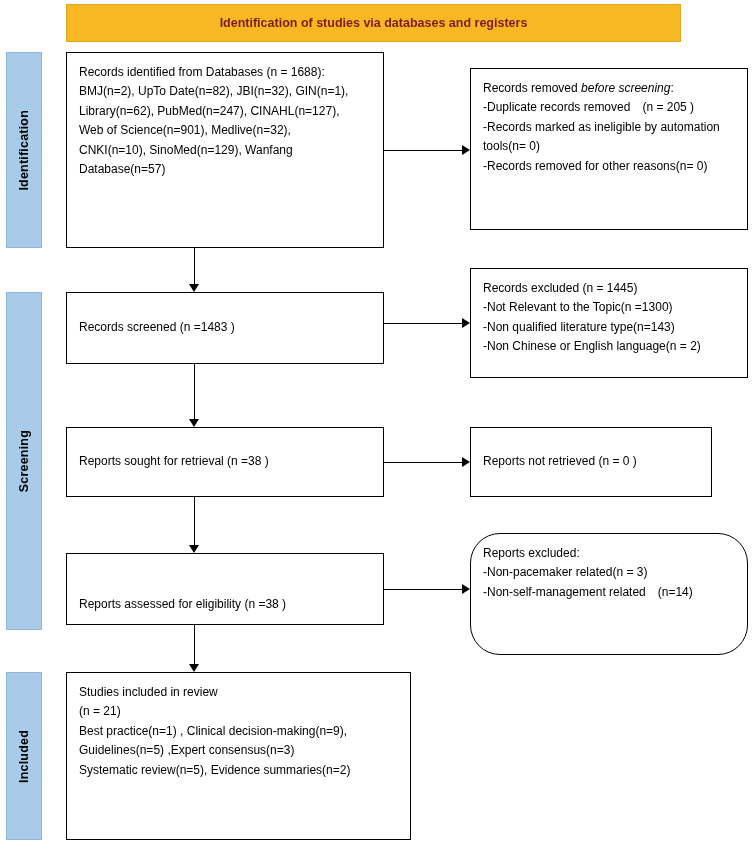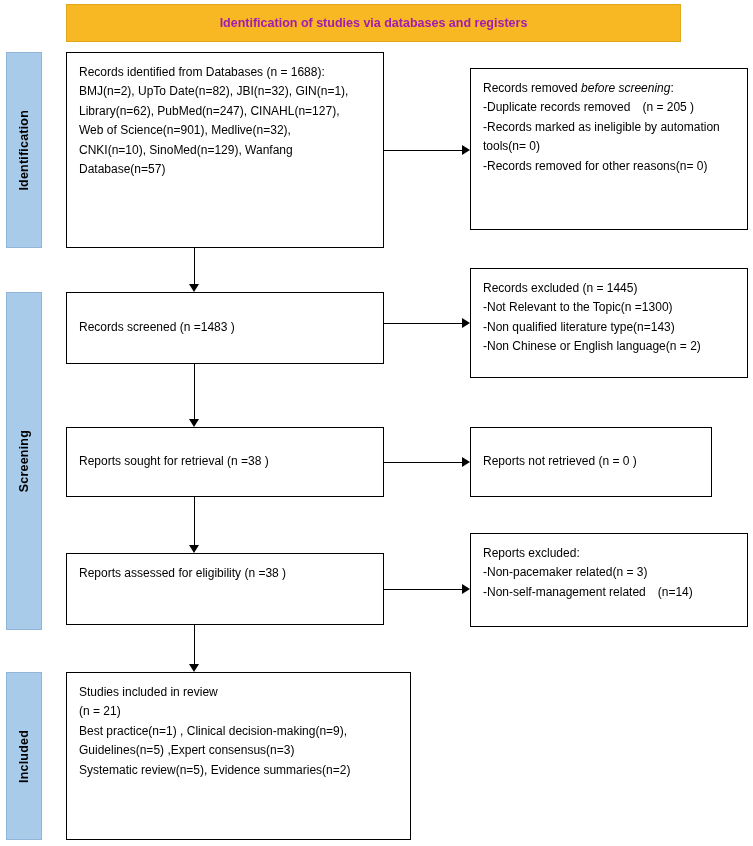--- a/index.html
+++ b/index.html
@@ -30,21 +30,21 @@
     top: 4px;
     width: 615px;
     height: 38px;
     background: #F7B824;
     border: 1px solid #e0a81a;
     display: flex;
     align-items: center;
     justify-content: center;
     font-size: 12.5px;
     font-weight: bold;
-    color: #a21caf;
+    color: #7f1d1d;
     text-align: center;
     padding: 8px 8px;
   }
   
   .phase {
     position: absolute;
     background: #A8CBEA;
     border: 1px solid #8fb6d8;
     display: flex;
     align-items: center;
@@ -73,22 +73,22 @@
   }
   .box .line { white-space: nowrap; }
   .ital { font-style: italic; }
 
   #box-identified        { left: 66px;  top: 52px;  width: 318px; height: 196px; }
   #box-removed           { left: 470px; top: 68px;  width: 278px; height: 162px; }
   #box-screened          { left: 66px;  top: 292px; width: 318px; height: 72px;  display:flex; align-items:center;}
   #box-excluded          { left: 470px; top: 268px; width: 278px; height: 110px; }
   #box-sought            { left: 66px;  top: 427px; width: 318px; height: 70px;  display:flex; align-items:center;}
   #box-not-retrieved     { left: 470px; top: 427px; width: 242px; height: 70px;  display:flex; align-items:center;}
-  #box-assessed          { left: 66px;  top: 553px; width: 318px; height: 72px;  display:flex; align-items:flex-start;}
-  #box-reports-excluded  { left: 470px; top: 533px; width: 278px; height: 94px;  }
+  #box-assessed          { left: 66px;  top: 553px; width: 318px; height: 72px;  display:flex; align-items:flex-end;}
+  #box-reports-excluded  { left: 470px; top: 533px; width: 278px; height: 122px; border-radius: 30px;  }
   #box-included          { left: 66px;  top: 672px; width: 345px; height: 168px; }
 
   
   .vline {
     position: absolute;
     width: 0;
     border-left: 1.3px solid #000;
   }
   .hline {
     position: absolute;

